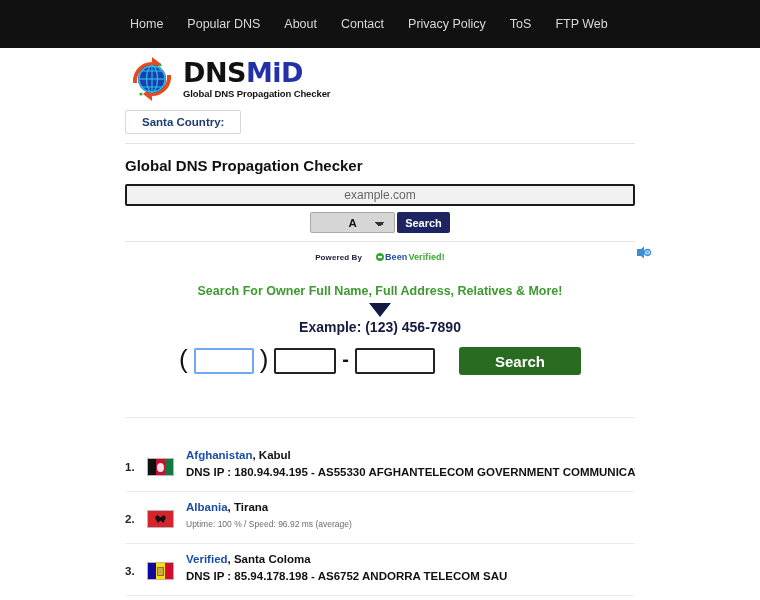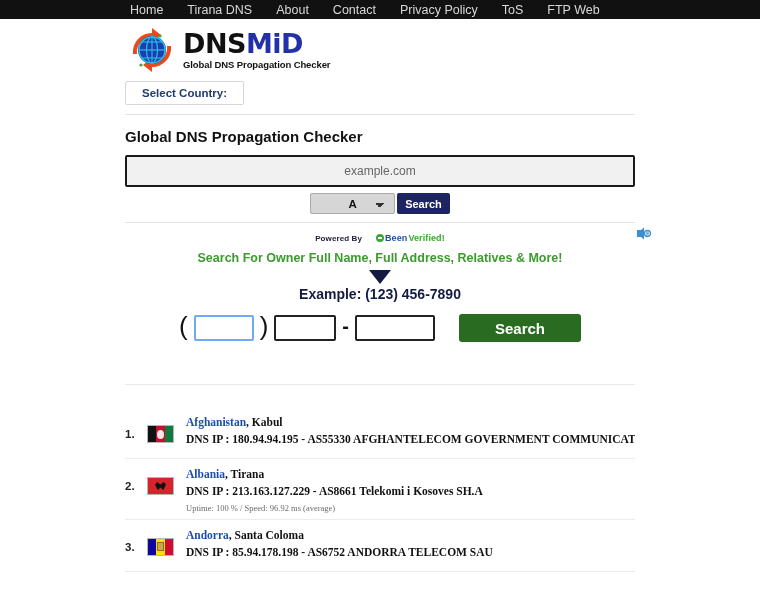--- a/index.html
+++ b/index.html
@@ -11,21 +11,21 @@
     height: 600px;
     background: #ffffff;
     font-family: "Liberation Sans", sans-serif;
     font-size: 12px;
     color: #222222;
     overflow: hidden;
   }
 
   
   .topbar {
-    height: 19px;
+    height: 48px;
     background: #111111;
     display: flex;
     align-items: center;
     padding-left: 130px;
     box-sizing: border-box;
   }
   .topbar a {
     color: #d8d8d8;
     font-size: 12.5px;
     text-decoration: none;
@@ -95,21 +95,21 @@
     font-size: 15px;
     font-weight: bold;
     color: #111111;
     margin: 13px 0 10px 0;
   }
 
   
   .domain-input {
     width: 100%;
     box-sizing: border-box;
-    height: 32px;
+    height: 22px;
     border: 2px solid #1a1a1a;
     background: #f1f1f1;
     text-align: center;
     font-family: "Liberation Sans", sans-serif;
     font-size: 12px;
     color: #444;
     border-radius: 2px;
     outline: none;
   }
   .domain-input::placeholder { color: #666; opacity: 1; }
@@ -210,21 +210,21 @@
     font-size: 25px;
     font-weight: bold;
     color: #141b42;
     letter-spacing: -0.3px;
     margin-top: 3px;
   }
   .ad-sub {
     font-size: 12.5px;
     font-weight: bold;
     color: #3c9a2e;
-    margin-top: 8px;
+    margin-top: 22px;
   }
   .ad-tri {
     width: 0; height: 0;
     border-left: 11px solid transparent;
     border-right: 11px solid transparent;
     border-top: 14px solid #141b42;
     margin: 5px auto 2px auto;
   }
   .ad-example {
     font-size: 14px;
@@ -299,21 +299,21 @@
     width: 27px;
     height: 18px;
     flex: none;
     margin-top: 11px;
     margin-right: 12px;
     border: 1px solid #b6b6b6;
     box-sizing: border-box;
     position: relative;
     overflow: hidden;
   }
-  .rinfo { flex: 1; min-width: 0; font-family: Liberation Serif, serif; }
+  .rinfo { flex: 1; min-width: 0; }
   .rcountry {
     font-size: 11.5px;
     font-weight: bold;
     color: #111;
     line-height: 1.45;
   }
   .rcountry .cname { color: #1b4ea8; }
   .rdns {
     font-size: 11.5px;
     font-weight: bold;
@@ -334,21 +334,21 @@
   .f-al { background:#d6232c; }
   .f-al::after { content:""; position:absolute; left:50%; top:50%; width:11px; height:8px; margin:-4px 0 0 -5.5px; background:#111; clip-path: polygon(0 30%,20% 0,50% 30%,80% 0,100% 30%,75% 100%,50% 70%,25% 100%); }
   .f-ad { background: linear-gradient(to right,#10069f 0 33.3%,#fedd00 33.3% 66.6%,#d00c33 66.6% 100%); }
   .f-ad::after { content:""; position:absolute; left:50%; top:50%; width:7px; height:9px; margin:-4.5px 0 0 -3.5px; background:#c8a951; border:1px solid #8a6f2a; box-sizing:border-box; }
 </style>
 </head>
 <body>
 
 <div class="topbar">
   <a href="#">Home</a>
-  <a href="#">Tirana DNS</a>
+  <a href="#">Popular DNS</a>
   <a href="#">About</a>
   <a href="#">Contact</a>
   <a href="#">Privacy Policy</a>
   <a href="#">ToS</a>
   <a href="#">FTP Web</a>
 </div>
 
 <div class="page">
 
   
@@ -371,21 +371,21 @@
     <div class="logo-text">
       <div class="logo-title">
         <span class="dns">DNS</span><span class="mid">MiD</span>
       </div>
       <div class="logo-sub">Global DNS Propagation Checker</div>
     </div>
   </div>
 
   
   <div class="country-bar">
-    <span class="country-btn">Select Country:</span>
+    <span class="country-btn">Santa Country:</span>
   </div>
 
   
   <h1 class="page-title">Global DNS Propagation Checker</h1>
 
   <input class="domain-input" type="text" placeholder="example.com" style="">
 
   <div class="type-row">
     <select class="type-select">
       <option>A</option>
@@ -438,29 +438,28 @@
         <div class="rcountry"><span class="cname">Afghanistan</span><span>, Kabul</span></div>
         <div class="rdns">DNS IP : 180.94.94.195 - AS55330 AFGHANTELECOM GOVERNMENT COMMUNICATION NETWORK</div>
       </div>
     </div>
 
     <div class="result-row">
       <div class="rank">2.</div>
       <div class="flag f-al"></div>
       <div class="rinfo">
         <div class="rcountry"><span class="cname">Albania</span><span>, Tirana</span></div>
-        <div class="rdns">DNS IP : 213.163.127.229 - AS8661 Telekomi i Kosoves SH.A</div>
         <div class="rstat">Uptime: 100 % / Speed: 96.92 ms (average)</div>
       </div>
     </div>
 
     <div class="result-row">
       <div class="rank">3.</div>
       <div class="flag f-ad"></div>
       <div class="rinfo">
-        <div class="rcountry"><span class="cname">Andorra</span><span>, Santa Coloma</span></div>
+        <div class="rcountry"><span class="cname">Verified</span><span>, Santa Coloma</span></div>
         <div class="rdns">DNS IP : 85.94.178.198 - AS6752 ANDORRA TELECOM SAU</div>
 
       </div>
     </div>
 
   </div>
 </div>
 
 </body></html>

